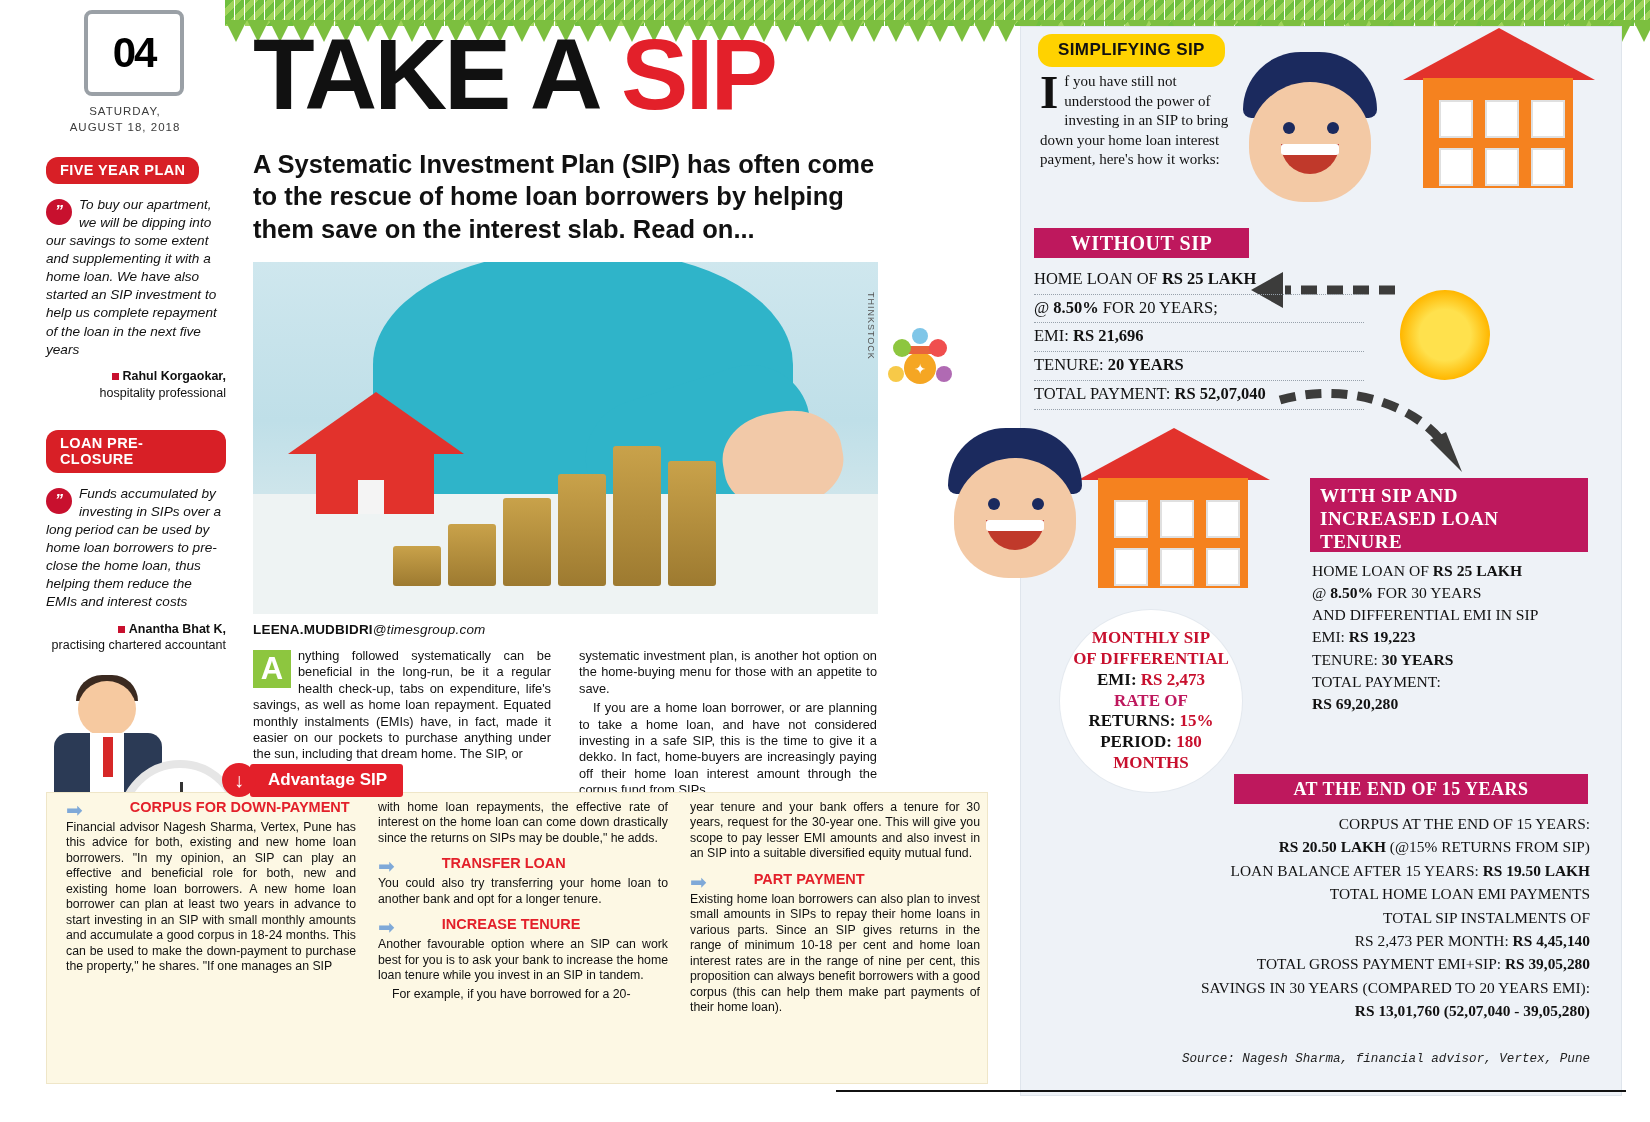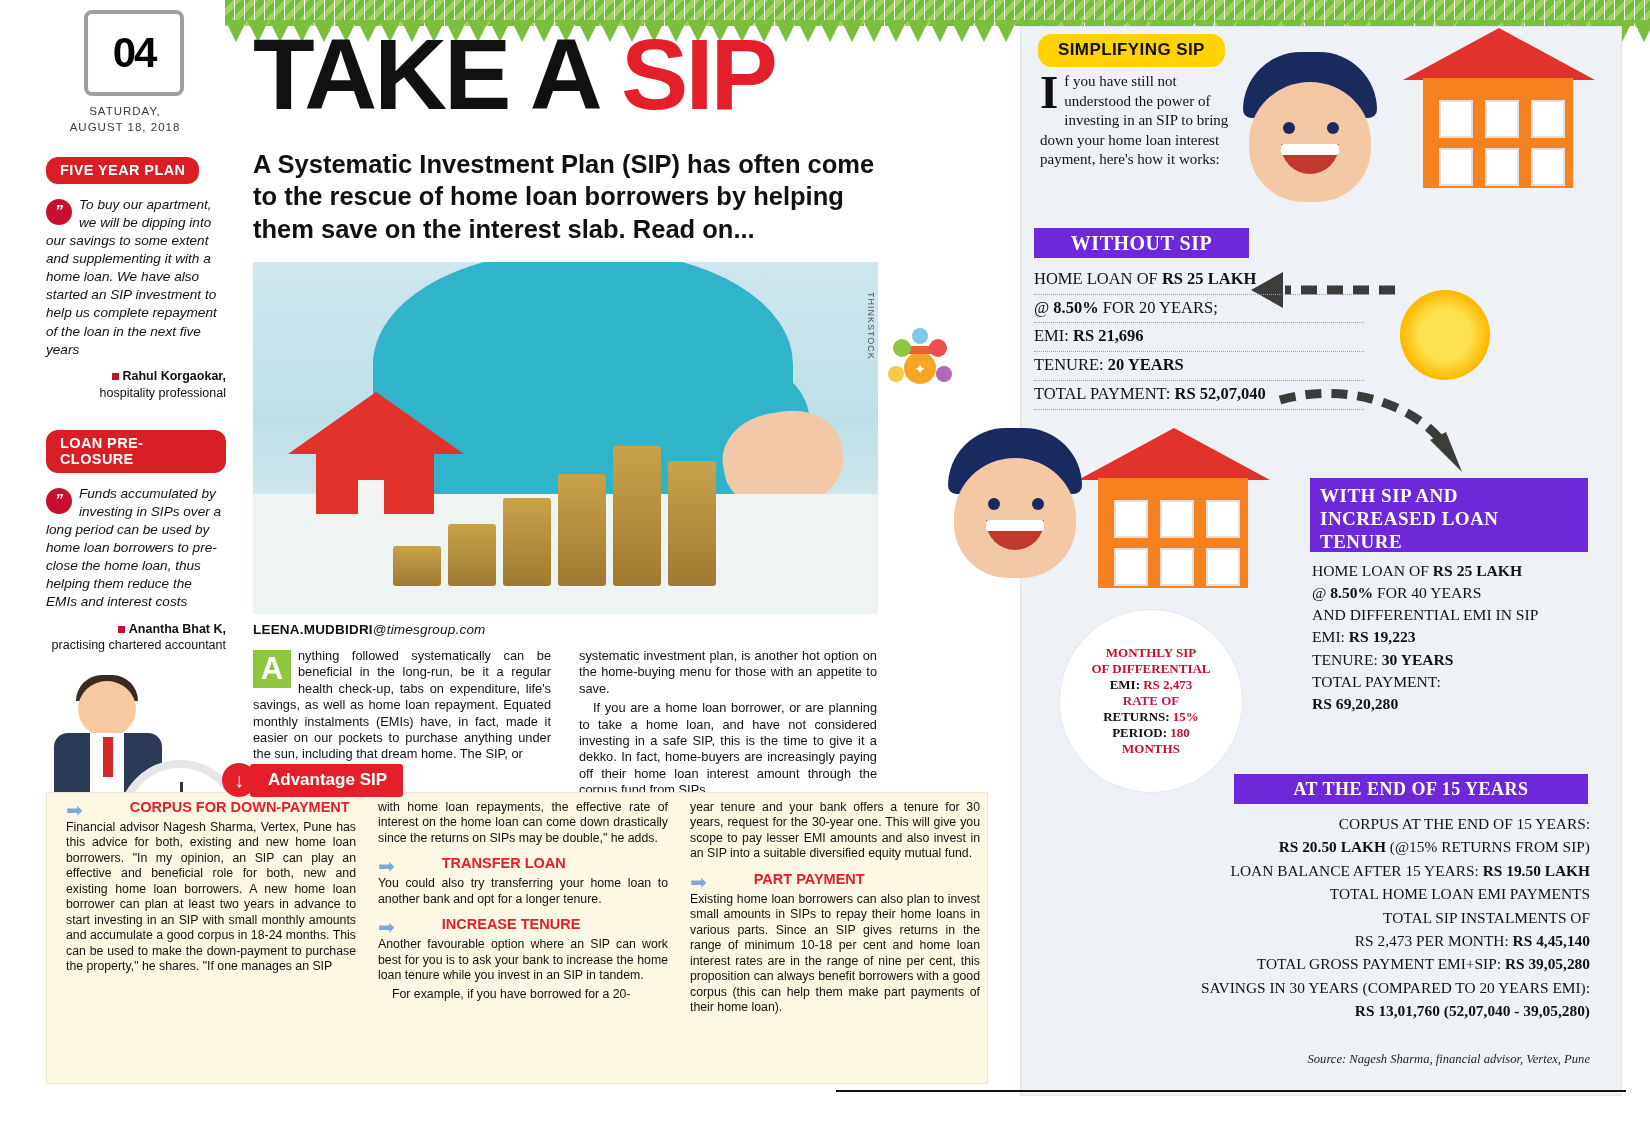--- a/index.html
+++ b/index.html
@@ -131,21 +131,21 @@
     position:absolute;left:1038px;top:34px;background:#ffd200;color:#111;font-weight:bold;
     font-size:17px;letter-spacing:.4px;border-radius:14px;padding:6px 20px 7px 20px;
   }
   .introtxt{
     position:absolute;left:1040px;top:72px;width:195px;font-size:15px;line-height:1.3;
     font-family:"Liberation Serif", serif;color:#111;
   }
   .introtxt .dropI{float:left;font-size:47px;line-height:.8;font-weight:bold;margin:2px 6px 0 0;font-family:"Liberation Serif",serif;}
 
   .blackbar{
-    background:#6d28d9;color:#fff;font-weight:bold;text-align:center;
+    background:#be185d;color:#fff;font-weight:bold;text-align:center;
     font-family:"Liberation Serif", serif;letter-spacing:.5px;
   }
   .bar1{position:absolute;left:1034px;top:228px;width:215px;height:30px;font-size:20px;line-height:30px;}
   .bar2{position:absolute;left:1310px;top:478px;width:278px;height:74px;font-size:19px;line-height:1.22;
         text-align:left;padding:6px 10px;box-sizing:border-box;}
   .bar3{position:absolute;left:1234px;top:774px;width:354px;height:30px;font-size:18px;line-height:30px;}
 
   .facts1{
     position:absolute;left:1034px;top:266px;width:330px;
     font-family:"Liberation Serif", serif;font-size:16.5px;line-height:1.62;color:#111;
@@ -153,29 +153,29 @@
   .facts2{
     position:absolute;left:1312px;top:560px;width:282px;
     font-family:"Liberation Serif", serif;font-size:15.6px;line-height:1.42;color:#111;
   }
   .facts3{
     position:absolute;left:1040px;top:812px;width:550px;text-align:right;
     font-family:"Liberation Serif", serif;font-size:15.4px;line-height:1.52;color:#111;
   }
   .source{
     position:absolute;left:1040px;top:1052px;width:550px;text-align:right;
-    font-style:italic;font-size:12.6px;color:#222;font-family:Liberation Serif, serif;
+    font-style:italic;font-size:12.6px;color:#222;font-family:Liberation Mono, monospace;
   }
 
   .whitecircle{
     position:absolute;left:1060px;top:610px;width:182px;height:182px;border-radius:50%;
     background:#fff;box-shadow:0 0 0 1px #e4e9ef;
     display:flex;align-items:center;justify-content:center;text-align:center;
   }
-  .whitecircle div{font-family:"Liberation Serif", serif;font-size:13px;line-height:1.22;color:#c8102e;font-weight:bold;}
+  .whitecircle div{font-family:"Liberation Serif", serif;font-size:17px;line-height:1.22;color:#c8102e;font-weight:bold;}
   .whitecircle .lbl{color:#111;font-weight:bold;}
   .house2{position:absolute;left:1415px;top:28px;width:170px;height:150px;}
   .house3{position:absolute;left:1090px;top:428px;width:190px;height:190px;}
   .h-roof{position:absolute;left:-12px;top:0;width:0;height:0;border-left:96px solid transparent;border-right:96px solid transparent;border-bottom:52px solid #e2322c;}
   .h-body{position:absolute;left:8px;top:50px;width:150px;height:110px;background:#f5821f;}
   .win{position:absolute;width:30px;height:34px;background:#fff;border:2px solid #e0e0e0;}
   .face{position:absolute;width:150px;height:160px;}
   .f-hair{position:absolute;left:8px;top:0;width:134px;height:66px;background:#1b2a5e;border-radius:70px 70px 10px 10px;}
   .f-skin{position:absolute;left:14px;top:30px;width:122px;height:120px;background:#f3c9a5;border-radius:50% 50% 45% 45%;}
   .f-eye{position:absolute;width:12px;height:12px;border-radius:50%;background:#1b2a5e;}
@@ -457,21 +457,21 @@
       <div style="border-bottom: 1px dotted rgb(152, 162, 172); padding-bottom: 1px;"><span>HOME  LOAN OF </span><b>RS 25 LAKH</b></div>
       <div style="border-bottom: 1px dotted rgb(152, 162, 172); padding-bottom: 1px;"><span>@ </span><b>8.50%</b><span> FOR 20 YEARS;</span></div>
       <div style="border-bottom: 1px dotted rgb(152, 162, 172); padding-bottom: 1px;"><span>EMI: </span><b>RS 21,696</b></div>
       <div style="border-bottom: 1px dotted rgb(152, 162, 172); padding-bottom: 1px;"><span>TENURE: </span><b>20 YEARS</b></div>
       <div style="border-bottom: 1px dotted rgb(152, 162, 172); padding-bottom: 1px;"><span>TOTAL PAYMENT: </span><b>RS 52,07,040</b></div>
     </div>
 
   <div class="blackbar bar2">WITH SIP AND INCREASED LOAN TENURE</div>
   <div class="facts2" id="facts2">
       <div><span>HOME LOAN OF </span><b>RS 25 LAKH</b></div>
-      <div><span>@ </span><b>8.50%</b><span> FOR  40 YEARS</span></div>
+      <div><span>@ </span><b>8.50%</b><span> FOR  30 YEARS</span></div>
       <div><span>AND DIFFERENTIAL EMI IN SIP</span></div>
       <div><span>EMI: </span><b>RS 19,223</b></div>
       <div><span>TENURE: </span><b>30 YEARS</b></div>
       <div><span>TOTAL PAYMENT:</span></div>
       <div><b>RS 69,20,280</b></div>
     </div>
 
   <div class="whitecircle">
     <div>
       <span style="color:#c8102e;">MONTHLY SIP</span><br>

